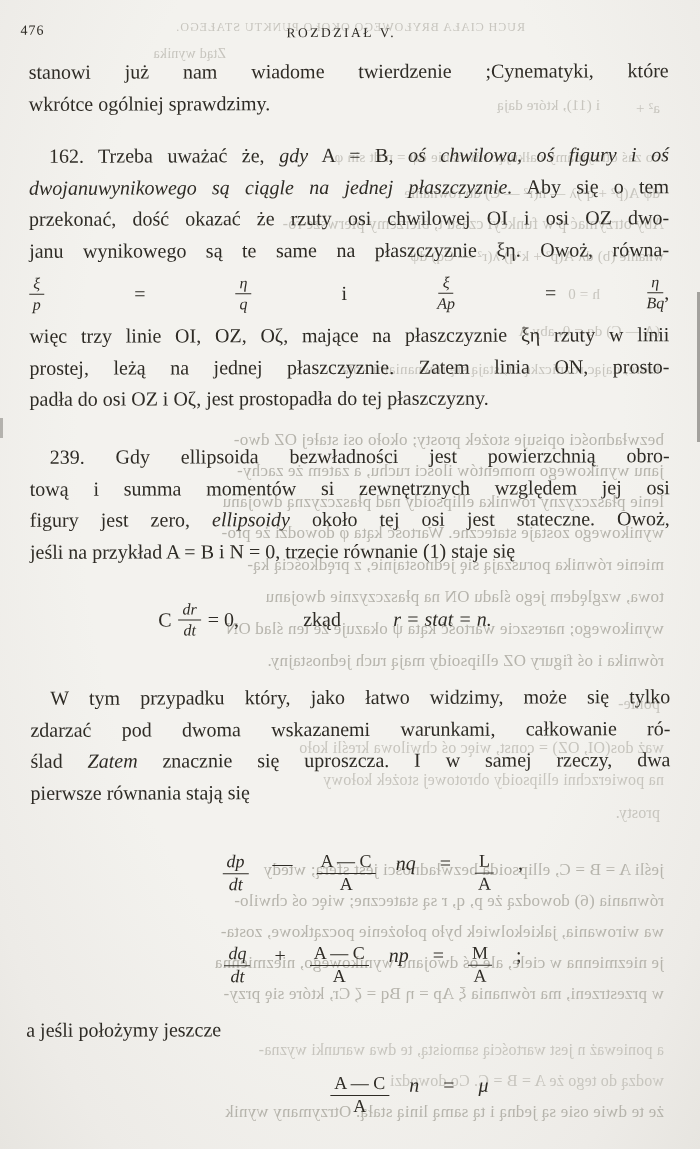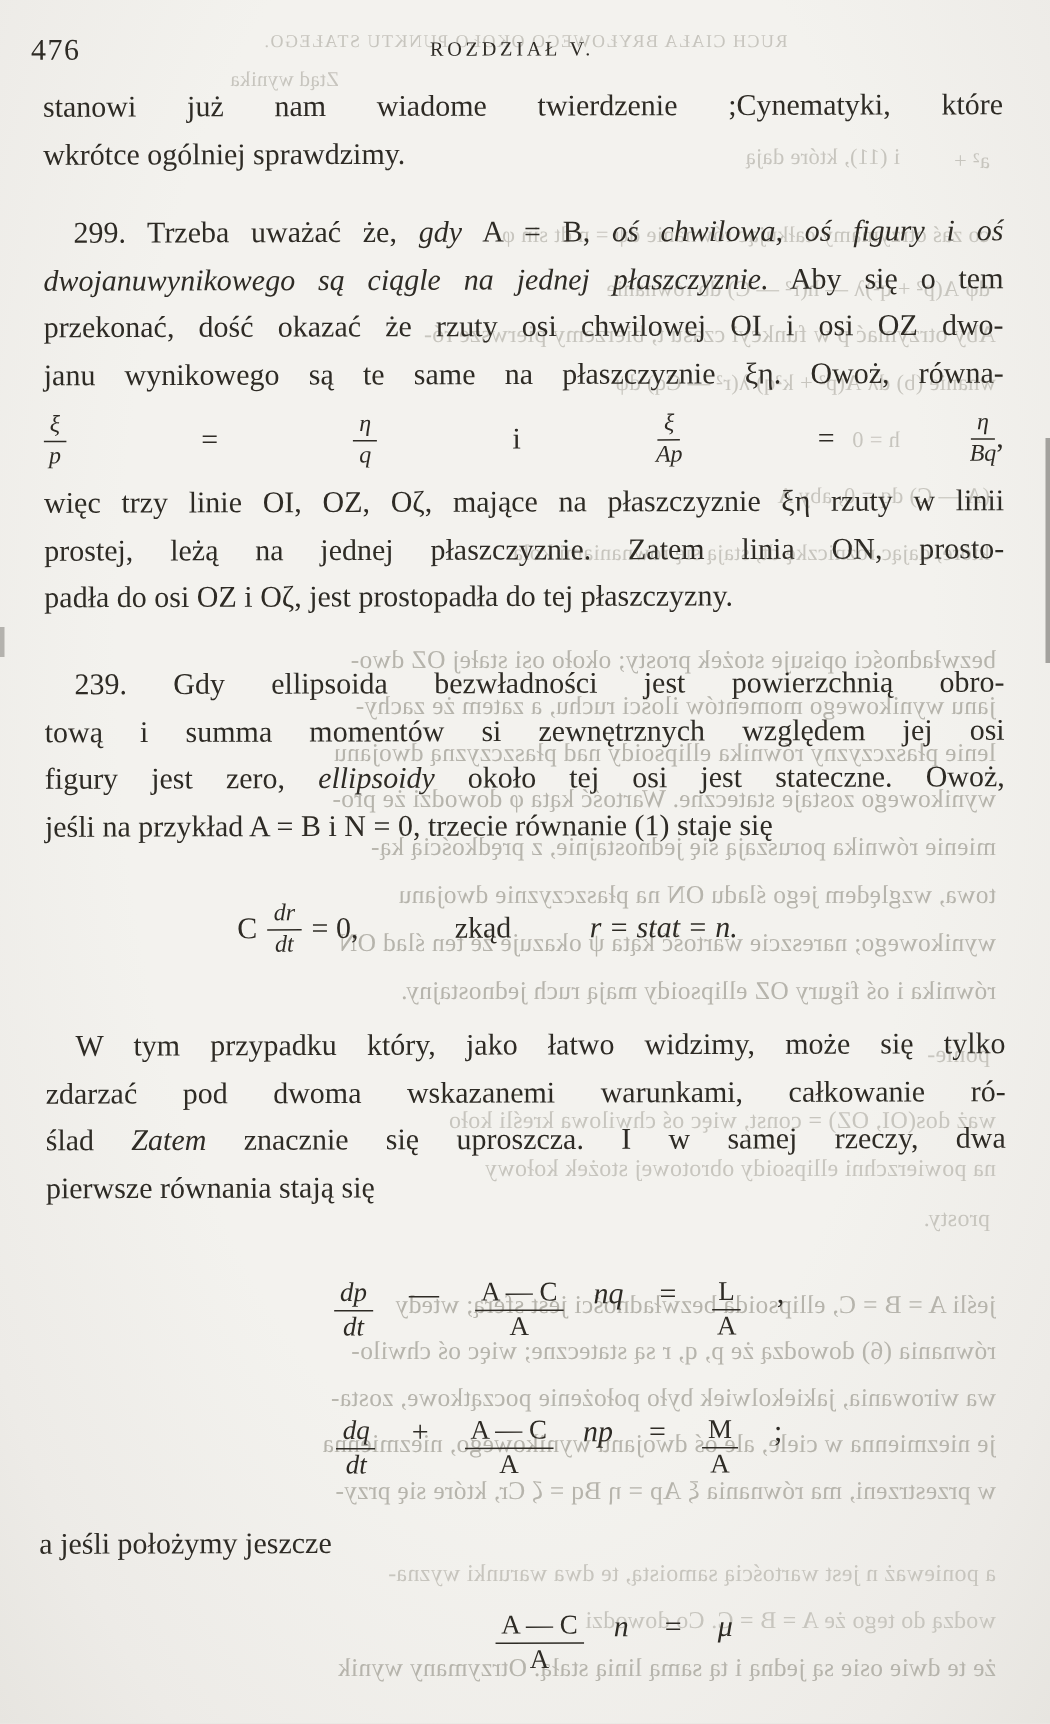--- a/index.html
+++ b/index.html
@@ -23,21 +23,21 @@
   
   .main { position:absolute; inset:0; z-index:2; transform:rotate(-0.15deg); }
   .block { position:absolute; left:30px; width:640px; }
   .line {
     font-size:20px; line-height:31.5px;
     text-align:justify; text-align-last:justify;
   }
   .line.last { text-align-last:left; }
   .indent { text-indent:20px; }
   .it { font-style:italic; }
-  .pgnum { position:absolute; left:22px; top:22px; font-size:20px; letter-spacing:1px; }
+  .pgnum { position:absolute; left:22px; top:22px; font-size:14px; letter-spacing:1px; }
   .runhead { position:absolute; left:288px; top:25px; font-size:13.5px; font-weight:normal; letter-spacing:2.5px; }
   
   .frac {
     display:inline-flex; flex-direction:column; align-items:center;
     line-height:1.08; font-size:16px; vertical-align:middle; text-indent:0;
   }
   .frac .num { border-bottom:1.4px solid currentColor; padding:0 4px 1px; }
   .frac .den { padding-top:1px; }
   .fracline {
     display:flex; align-items:center; justify-content:space-between;
@@ -97,21 +97,21 @@
 
     <div class="pgnum">476</div>
     <div class="runhead">ROZDZIAŁ V.</div>
 
     <div class="block" style="top:56px">
       <div class="line"><span>stanowi już nam wiadome twierdzenie ;Cynematyki, które</span></div>
       <div class="line last"><span>wkrótce ogólniej sprawdzimy.</span></div>
     </div>
 
     <div class="block" style="top:140px">
-      <div class="line indent"><span>299. Trzeba uważać że, </span><span class="it">gdy</span><span> A = B, </span><span class="it">oś chwilowa, oś figury i oś</span></div>
+      <div class="line indent"><span>162. Trzeba uważać że, </span><span class="it">gdy</span><span> A = B, </span><span class="it">oś chwilowa, oś figury i oś</span></div>
       <div class="line"><span class="it">dwojanuwynikowego są ciągle na jednej płaszczyznie.</span><span> Aby się o tem</span></div>
       <div class="line"><span>przekonać, dość okazać że rzuty osi chwilowej OI i osi OZ dwo-</span></div>
       <div class="line"><span>janu wynikowego są te same na płaszczyznie ξη. Owoż, równa-</span></div>
       <div class="fracline">
         <span class="frac it">
             <span class="num">ξ</span>
             <span class="den">p</span>
           </span>
         <span>=</span>
         <span class="frac it">

